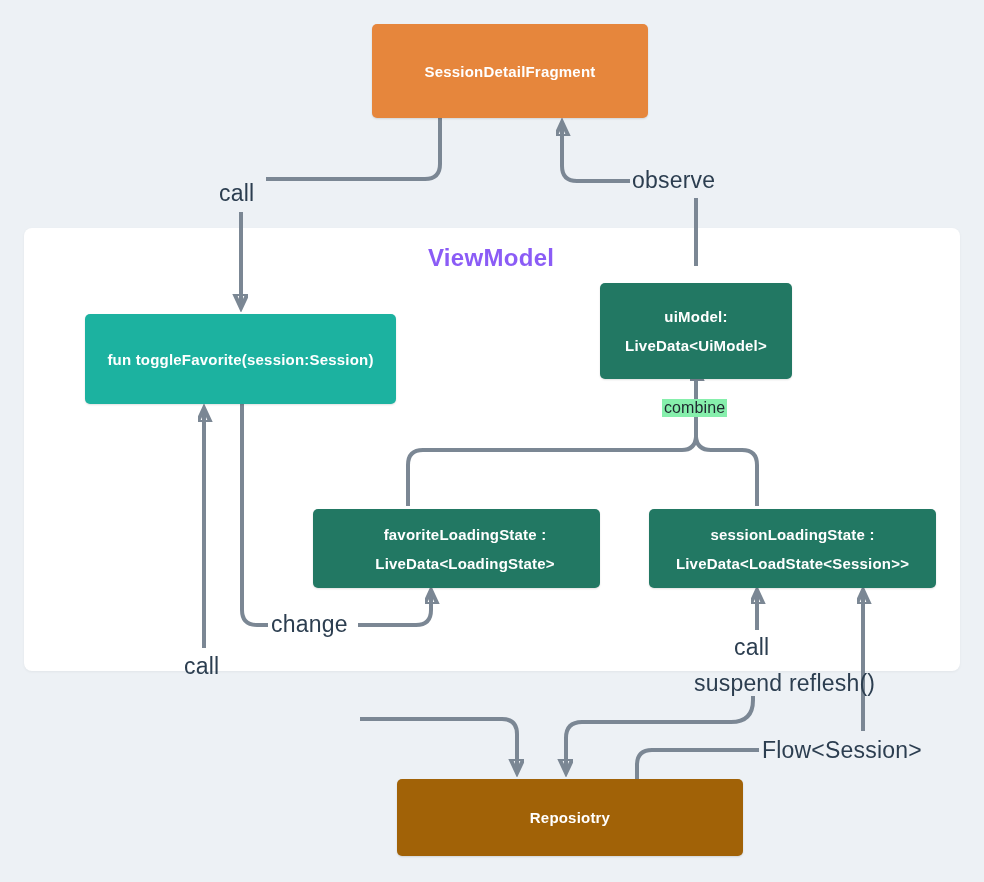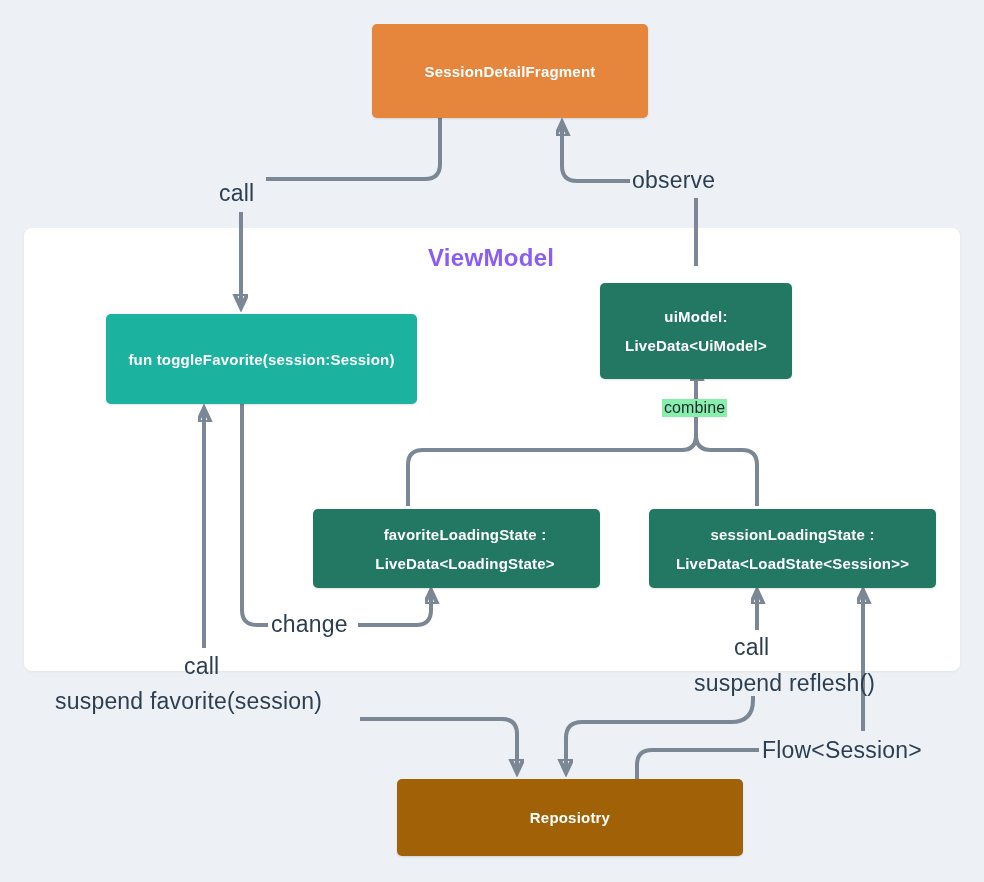--- a/index.html
+++ b/index.html
@@ -40,21 +40,21 @@
     font-weight: bold;
     font-size: 15px;
     text-align: center;
     border-radius: 5px;
     z-index: 3;
     line-height: 29px;
     box-shadow: 0 1px 2px rgba(0,0,0,0.12);
     letter-spacing: 0.2px;
   }
   .node-fragment  { left: 372px; top: 24px;  width: 276px; height: 94px; background: #E6863C; }
-  .node-toggle    { left: 85px;  top: 314px; width: 311px; height: 90px; background: #1CB2A0; margin-left: 21px; }
+  .node-toggle    { left: 85px;  top: 314px; width: 311px; height: 90px; background: #1CB2A0; }
   .node-uimodel   { left: 600px; top: 266px; width: 192px; height: 96px; background: #227863; margin-top: 17px; }
   .node-favstate  { left: 313px; top: 509px; width: 287px; height: 79px; background: #227863; padding-left: 17px; }
   .node-sessstate { left: 649px; top: 509px; width: 287px; height: 79px; background: #227863; }
   .node-repo      { left: 397px; top: 779px; width: 346px; height: 77px; background: #a16207; }
 
   .edge-label {
     position: absolute;
     font-size: 23px;
     color: #2C3E50;
     z-index: 4;
@@ -148,18 +148,17 @@
 
   <div class="node node-repo">
     <span>Reposiotry</span>
   </div>
 
   <div class="edge-label lbl-call-top">call</div>
   <div class="edge-label lbl-observe">observe</div>
   <div class="edge-label lbl-combine">combine</div>
   <div class="edge-label lbl-change">change</div>
   <div class="edge-label lbl-call-left">call</div>
-  <div class="edge-label lbl-susp-fav">suspend favorite(session)</div>
   <div class="edge-label lbl-call-right">call</div>
   <div class="edge-label lbl-susp-ref">suspend reflesh()</div>
   <div class="edge-label lbl-flow">Flow&lt;Session&gt;</div>
 
 </div>
 
 </body></html>

